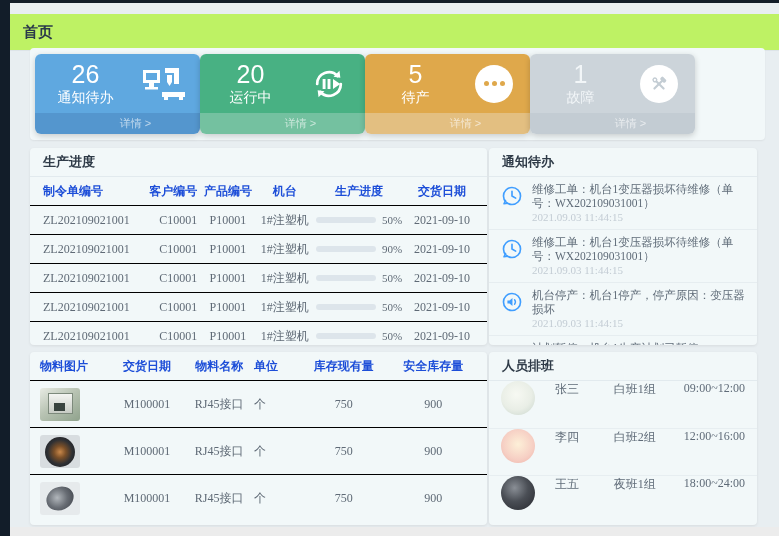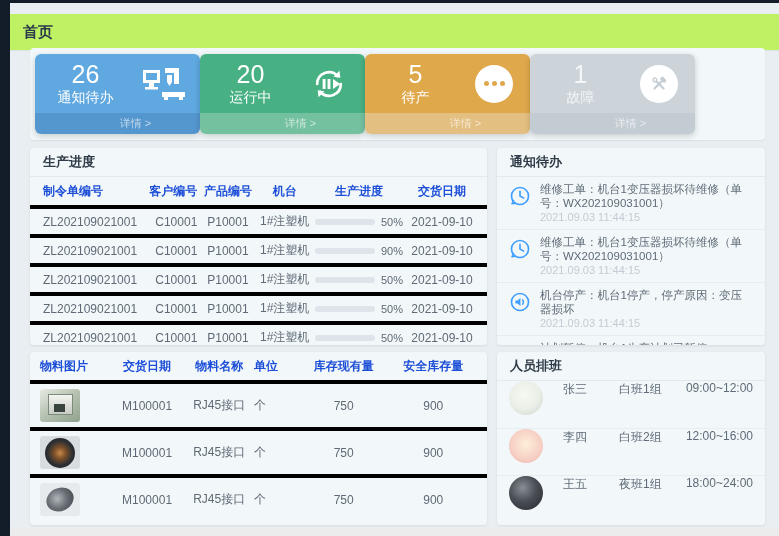--- a/index.html
+++ b/index.html
@@ -34,30 +34,30 @@
   .card.gray   .card-body { background:#ccd4da; } .card.gray   .card-footer { background:#c3ccd3; }
   .card.gray .card-left { color:#f2f6f8; }
   .ellipsis-circle { width:38px; height:38px; border-radius:50%; background:#fff;
                      display:flex; align-items:center; justify-content:center; gap:3px; }
   .ellipsis-circle .dot { width:5px; height:5px; border-radius:50%; background:#dfa84b; }
   .tools-circle { width:38px; height:38px; border-radius:50%; background:#fff;
                   display:flex; align-items:center; justify-content:center; }
 
   
   .grid { margin:8px 0 0 20px; display:grid; grid-template-columns:457px 268px;
-          grid-template-rows:197px 173px; gap:7px 10px; }
+          grid-template-rows:197px 173px; gap:7px 2px;font-family:Liberation Serif, serif; }
   .panel { background:#f2f8f9; border-radius:4px; box-shadow:0 1px 3px rgba(0,0,0,.08); overflow:hidden; }
   .panel-title { height:29px; display:flex; align-items:center; padding:0 13px; font-size:13px;
                  font-weight:bold; color:#2f3b48; border-bottom:1px solid #e2eaee; }
 
   
   .thead { display:flex; height:28px; align-items:center; font-size:12px; font-weight:bold;
            color:#1d4ed8; padding:0 10px; }
   .trow  { display:flex; align-items:center; font-size:12px; color:#5f6a76; padding:0 10px;
-           border-top:4px solid #000000; }
+           border-top:1px solid #000000; }
   .prod-row { height:29px; }
   .prod-cells > :nth-child(1){ width:21%; text-align:left; padding-left:3px; }
   .prod-cells > :nth-child(2){ width:15%; text-align:right; }
   .prod-cells > :nth-child(3){ width:14%; text-align:center; }
   .prod-cells > :nth-child(4){ width:12%; text-align:center; }
   .prod-cells > :nth-child(5){ width:22%; text-align:center; }
   .prod-cells > :nth-child(6){ width:16%; text-align:center; }
   .progress-cell { display:flex; align-items:center; justify-content:center; gap:6px; }
   .progress-track { width:60px; height:6px; border-radius:3px; background:#dde5eb; overflow:hidden; }
   .progress-fill  { height:100%; border-radius:3px; background:#409eff; }

